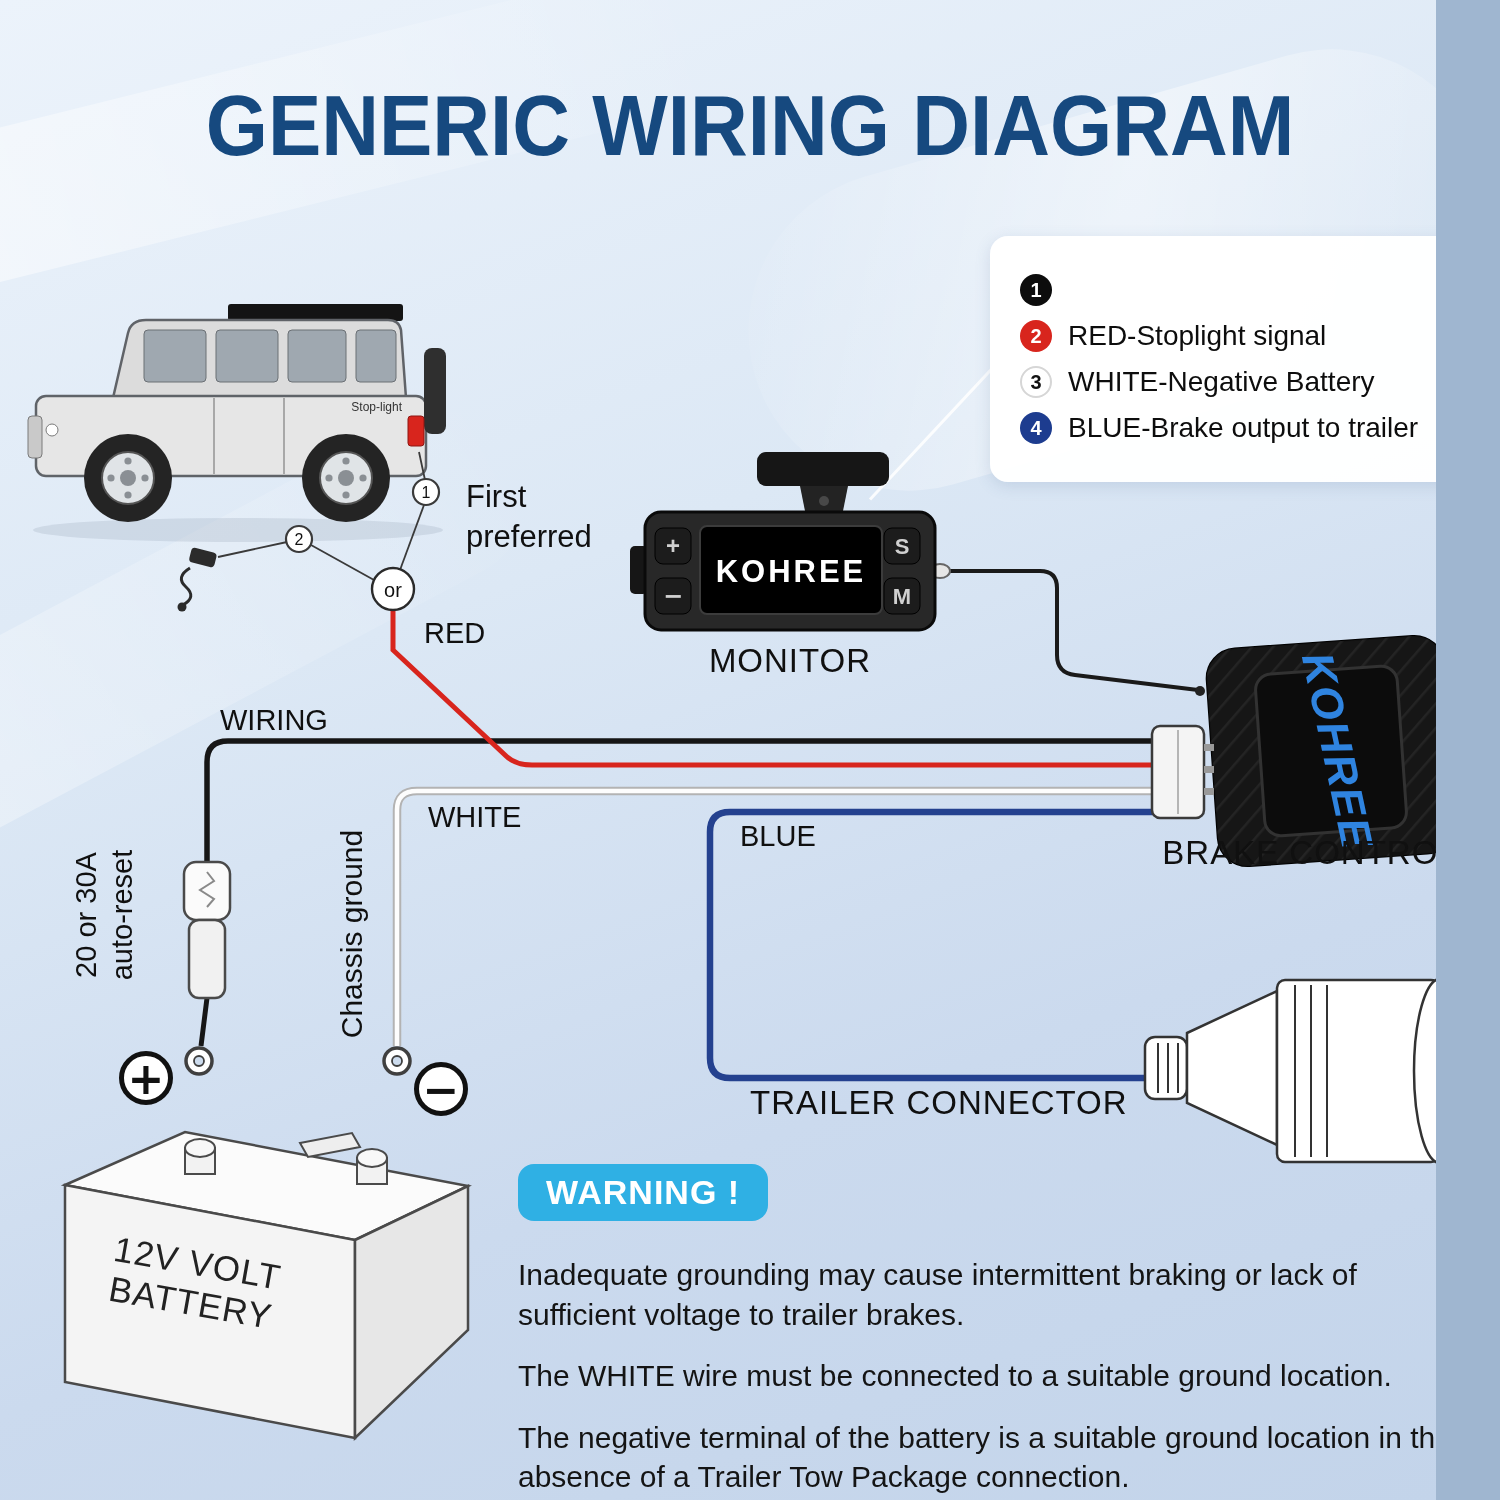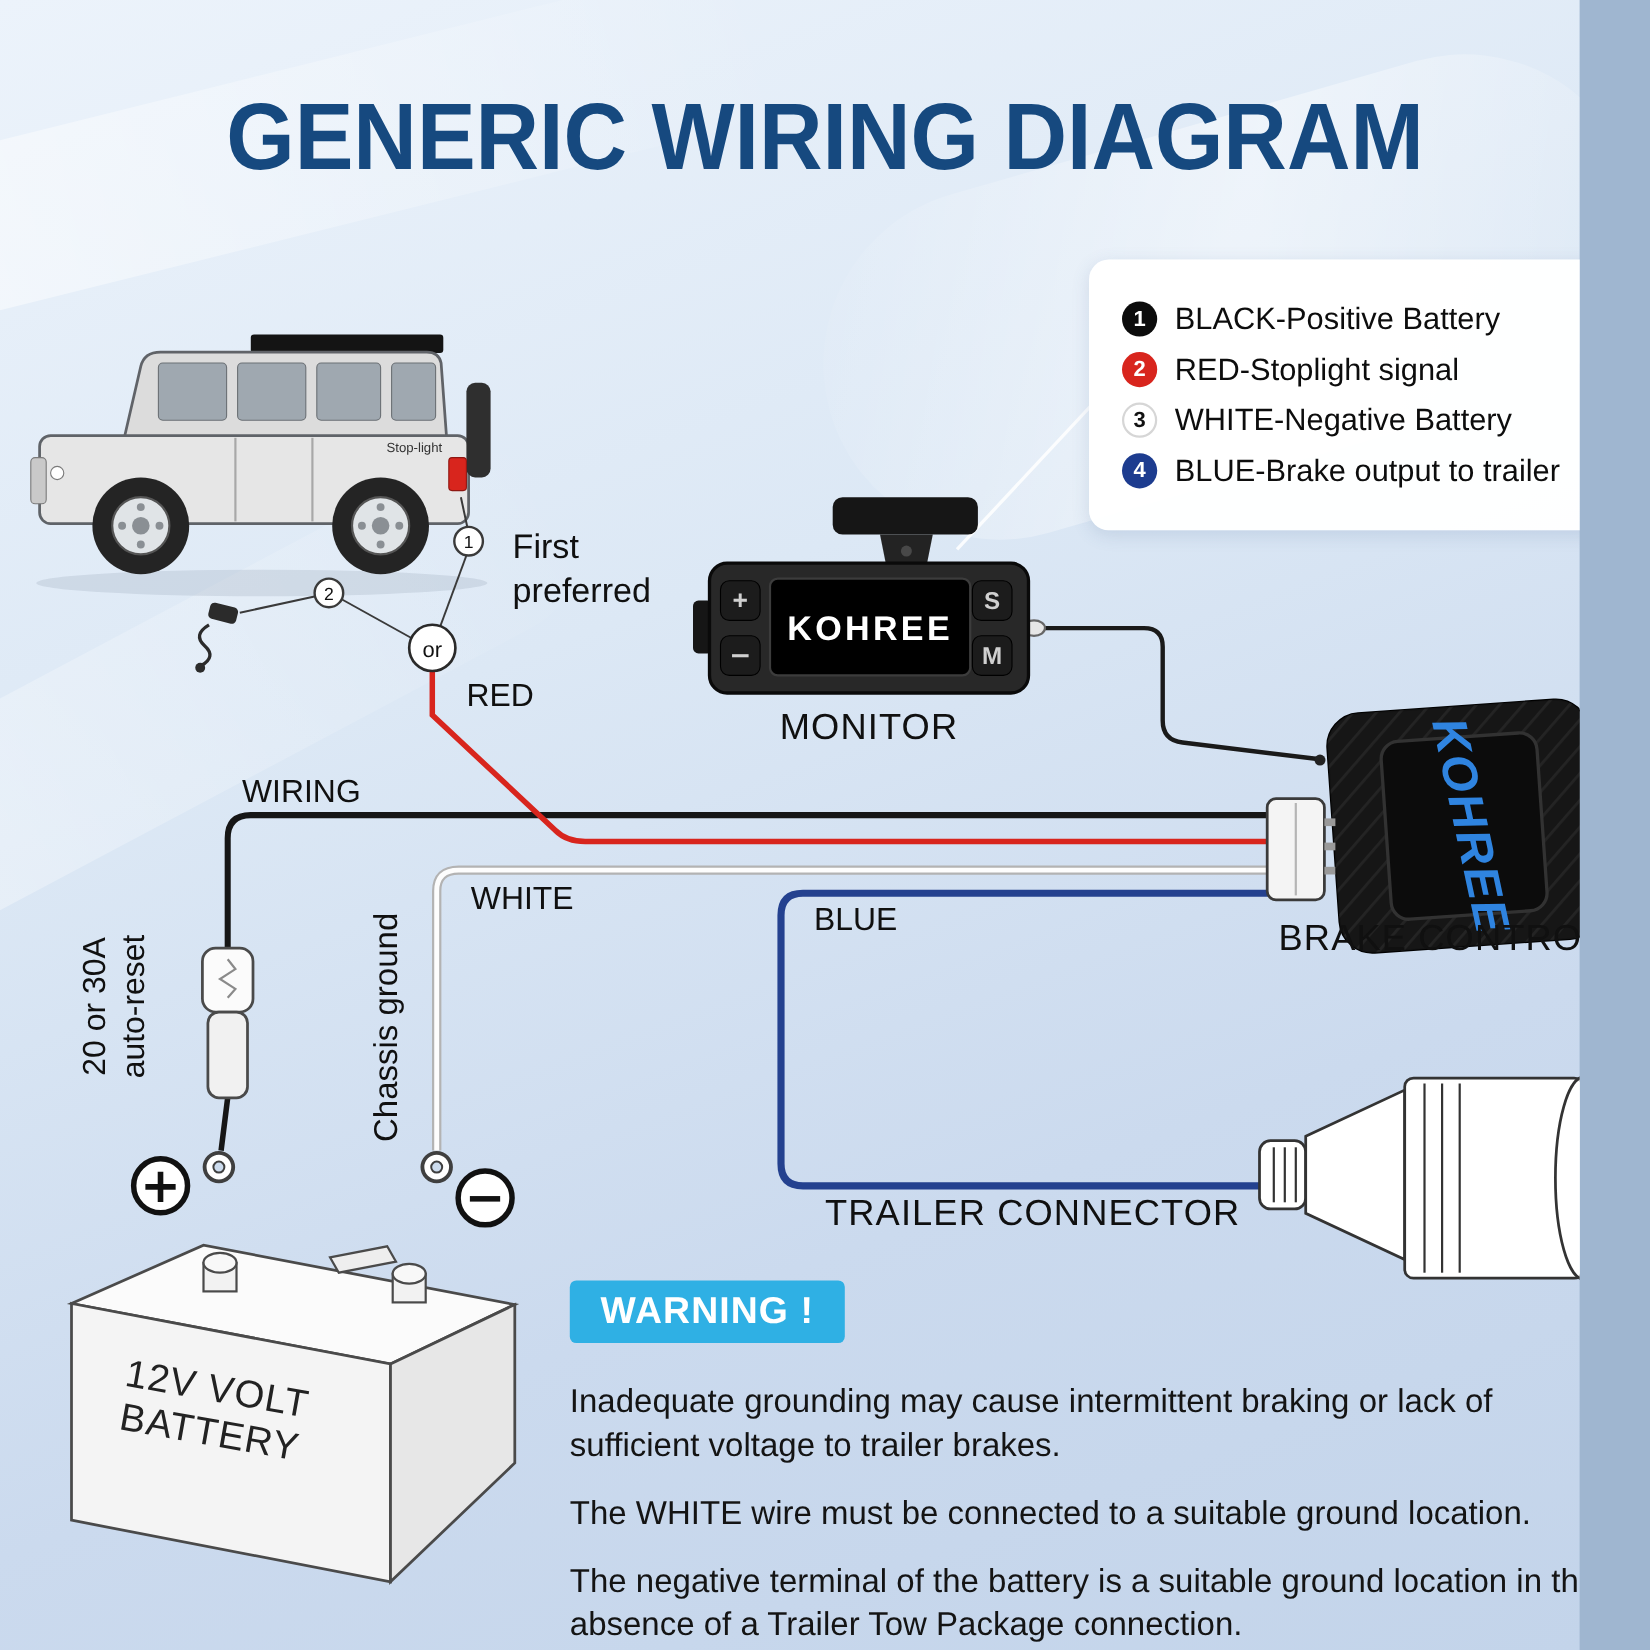--- a/index.html
+++ b/index.html
@@ -30,21 +30,21 @@
   }
   .lg-row{display:flex;align-items:center;gap:16px;padding-left:30px;}
   .lg-dot{width:32px;height:32px;border-radius:50%;display:flex;align-items:center;justify-content:center;
     font-size:20px;font-weight:bold;box-sizing:border-box;flex:0 0 32px;}
   .lg-label{font-size:28px;color:#0d0d0d;}
   .lbl{color:#101010;font-size:29px;}
   .biglbl{color:#101010;font-size:33px;letter-spacing:1px;}
   .rot-ccw{transform:rotate(-90deg);}
   .warn-badge{
     left:518px;top:1164px;background:#2fb0e4;color:#ffffff;font-size:34px;font-weight:bold;
-    padding:9px 28px;border-radius:6px;letter-spacing:1px;
+    padding:9px 28px;border-radius:16px;letter-spacing:1px;
   }
   .warn-text{left:518px;top:1238px;width:955px;}
   .warn-text p{margin:17px 0 22px 0;font-size:30px;line-height:1.32;color:#141414;}
   .term-icon{
     width:54px;height:54px;border-radius:50%;border:5px solid #111;background:#fff;
     display:flex;align-items:center;justify-content:center;font-size:44px;font-weight:bold;color:#111;
     box-sizing:border-box;font-family:"DejaVu Sans",sans-serif;
   }
   .battery-label{
     left:88px;top:1243px;width:212px;text-align:center;transform:rotate(10deg);
@@ -224,21 +224,20 @@
     </g>
     <g>
       <circle cx="393" cy="589" r="21" fill="#ffffff" stroke="#2a2a2a" stroke-width="2.4"></circle>
       <text x="393" y="597" text-anchor="middle" font-size="20" fill="#111">or</text>
     </g>
   </svg>
 
   <div class="abs legend-box">
     <div class="lg-row">
       <span class="lg-dot" style="background:#0c0c0c;color:#fff">1</span>
-      <span class="lg-label">BLACK-Positive Battery</span>
     </div>
     <div class="lg-row">
       <span class="lg-dot" style="background:#d8251d;color:#fff">2</span>
       <span class="lg-label">RED-Stoplight signal</span>
     </div>
     <div class="lg-row">
       <span class="lg-dot" style="background:#ffffff;color:#111;border:2px solid #d6d6d6">3</span>
       <span class="lg-label">WHITE-Negative Battery</span>
     </div>
     <div class="lg-row">

